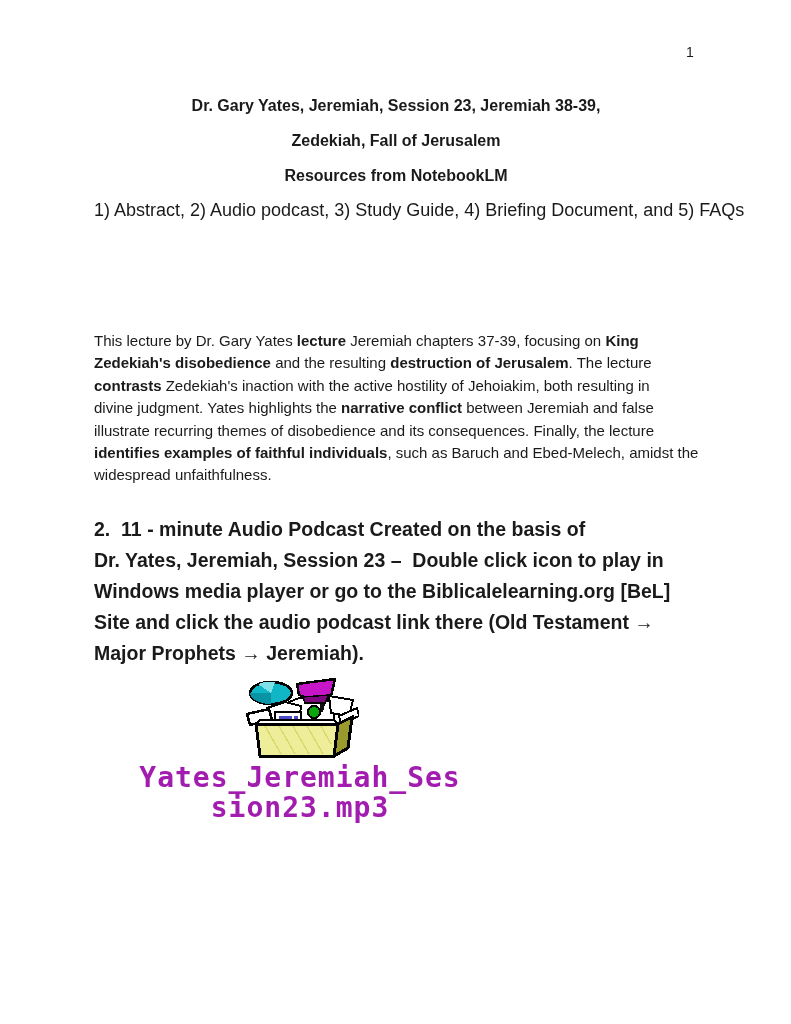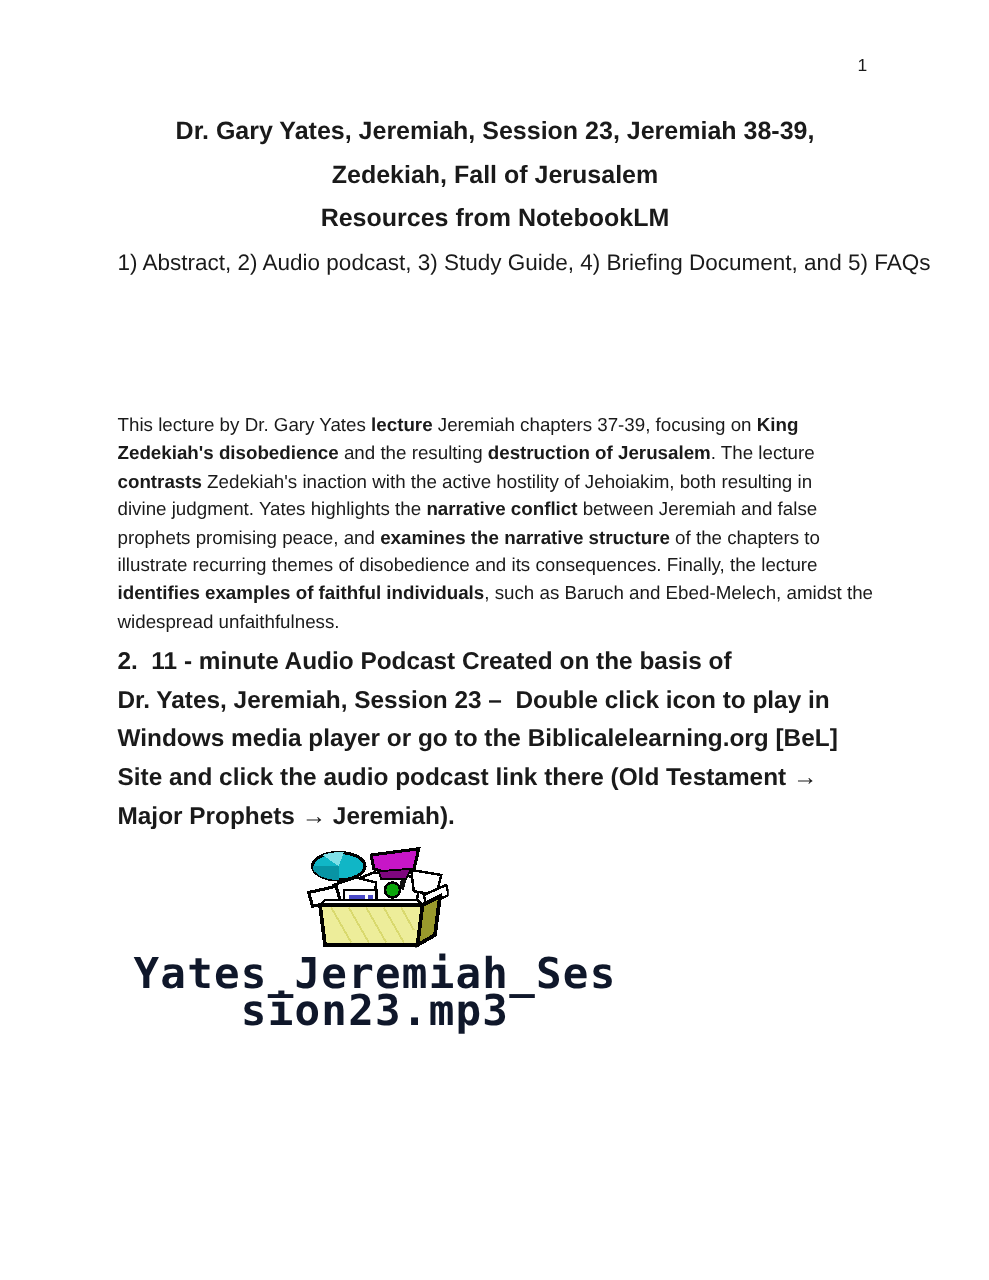--- a/index.html
+++ b/index.html
@@ -12,21 +12,21 @@
     overflow:hidden;
   }
   .line{white-space:pre;}
   .page-number{
     position:absolute;top:44px;left:686px;
     font-size:14px;line-height:16px;
   }
   .doc-title{
     position:absolute;top:88px;left:94px;width:604px;
     text-align:center;font-weight:bold;
-    font-size:20px;line-height:35px;
+    font-size:16px;line-height:35px;
   }
   .resources-line{
     position:absolute;top:199px;left:94px;
     font-size:18px;line-height:22px;
   }
   .abstract-heading{
     position:absolute;top:259px;left:94px;
     font-weight:bold;font-size:17px;line-height:32px;
   }
   .abstract-paragraph{
@@ -40,22 +40,22 @@
   }
   .figure{
     position:absolute;top:676px;left:94px;width:412px;
     text-align:center;
   }
   .icon-wrap{display:inline-block;width:118px;height:82px;}
   .icon-wrap svg{display:block;}
   .mp3-caption{
     margin-top:1px;
     font-family:"DejaVu Sans Mono","Liberation Mono",monospace;
-    font-weight:bold;font-size:34px;line-height:30px;
-    letter-spacing:1px;color:#0f172a;
+    font-weight:bold;font-size:28px;line-height:30px;
+    letter-spacing:1px;color:#a21caf;
   }
 </style>
 </head>
 <body>
 
 <div class="page">
 
   <div class="page-number">1</div>
 
   <div class="doc-title">
@@ -65,21 +65,20 @@
   </div>
 
   <div class="resources-line line">1) Abstract, 2) Audio podcast, 3) Study Guide, 4) Briefing Document, and 5) FAQs</div>
 
 
   <div class="abstract-paragraph">
       <div class="line"><span>This lecture by Dr. Gary Yates </span><span class="b">lecture</span><span> Jeremiah chapters 37-39, focusing on </span><span class="b">King</span></div>
       <div class="line"><span class="b">Zedekiah's disobedience</span><span> and the resulting </span><span class="b">destruction of Jerusalem</span><span>. The lecture</span></div>
       <div class="line"><span class="b">contrasts</span><span> Zedekiah's inaction with the active hostility of Jehoiakim, both resulting in</span></div>
       <div class="line"><span>divine judgment. Yates highlights the </span><span class="b">narrative conflict</span><span> between Jeremiah and false</span></div>
-      <div class="line"><span>prophets promising peace, and </span><span class="b">examines the narrative structure</span><span> of the chapters to</span></div>
       <div class="line"><span>illustrate recurring themes of disobedience and its consequences. Finally, the lecture</span></div>
       <div class="line"><span class="b">identifies examples of faithful individuals</span><span>, such as Baruch and Ebed-Melech, amidst the</span></div>
       <div class="line"><span>widespread unfaithfulness.</span></div>
     </div>
 
   <div class="podcast-heading">
     <div class="line">2.  11 - minute Audio Podcast Created on the basis of</div>
     <div class="line">Dr. Yates, Jeremiah, Session 23 –  Double click icon to play in</div>
     <div class="line">Windows media player or go to the Biblicalelearning.org [BeL]</div>
     <div class="line">Site and click the audio podcast link there (Old Testament →</div>

